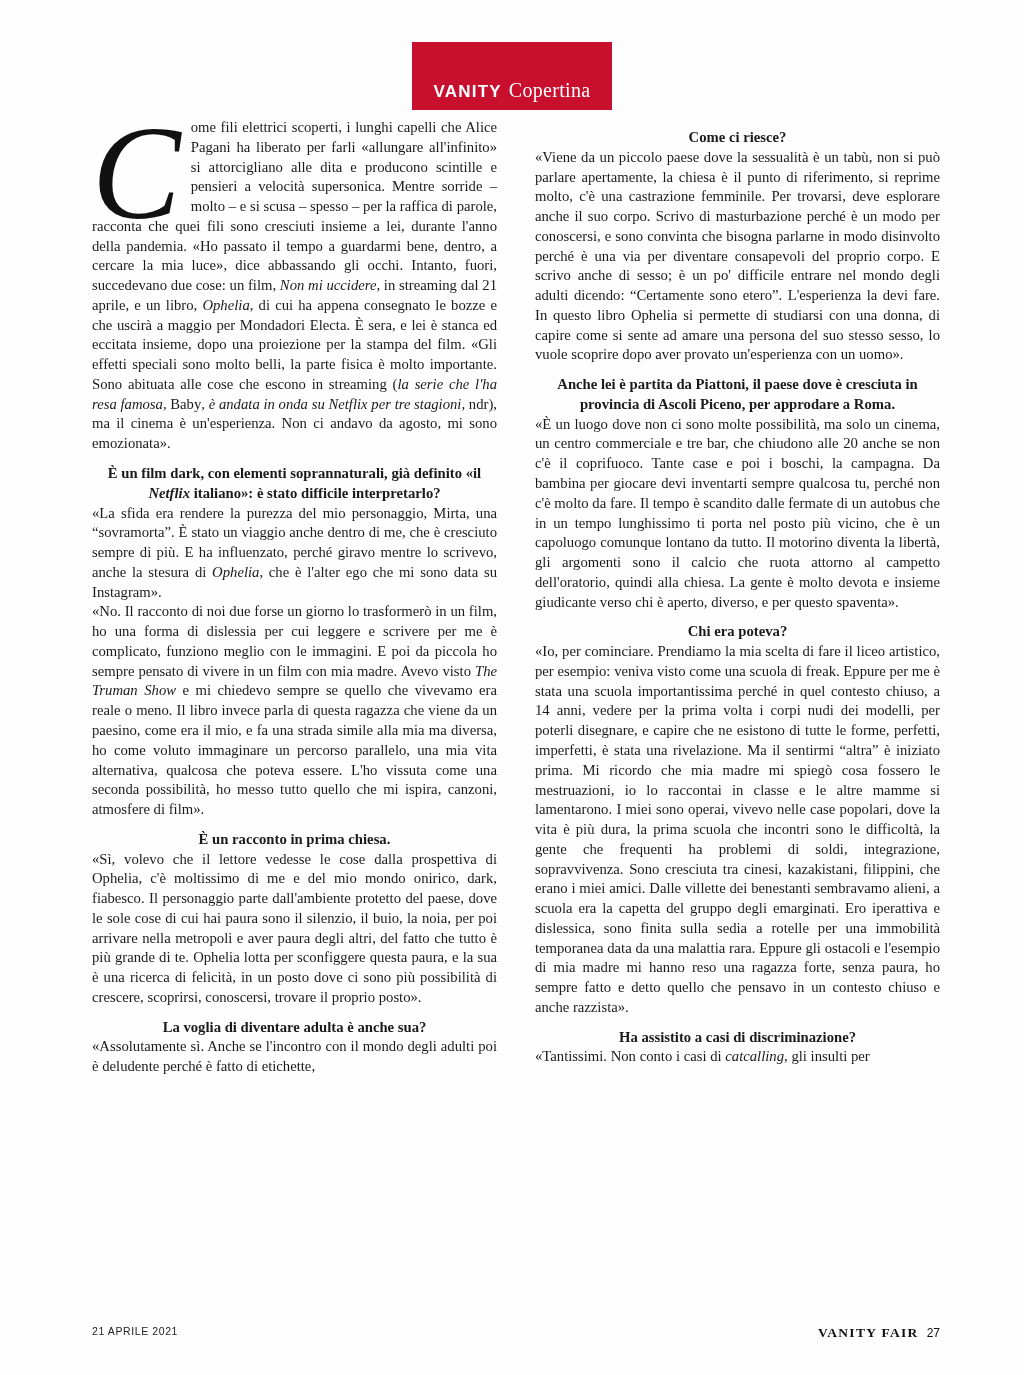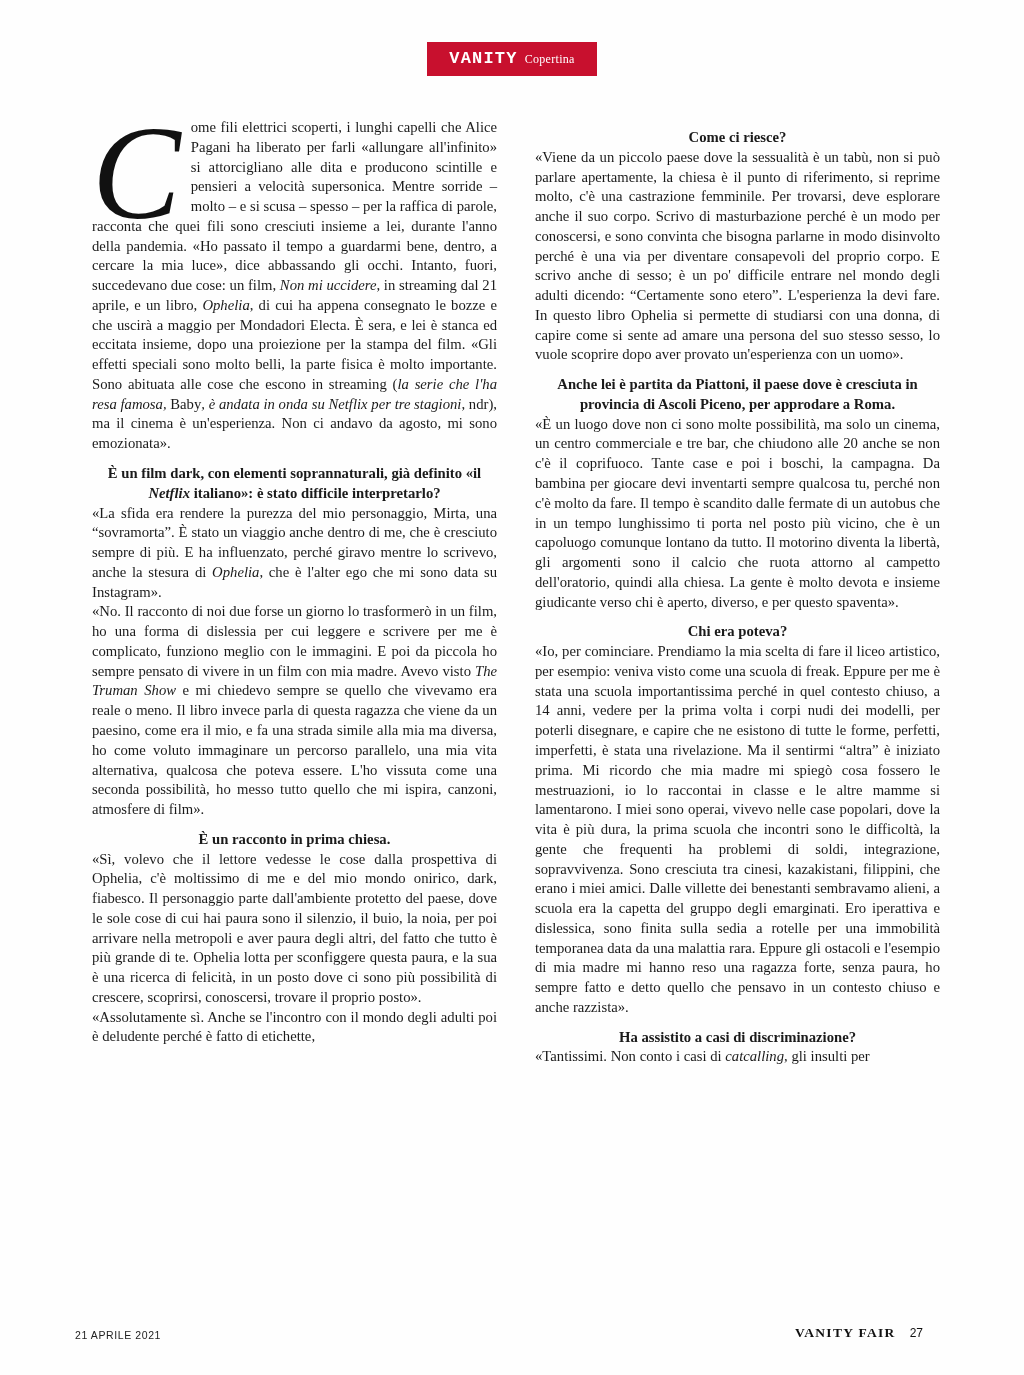--- a/index.html
+++ b/index.html
@@ -33,29 +33,30 @@
     background: #c8102e;
     color: #ffffff;
     padding: 7px 22px 8px 22px;
     display: flex;
     align-items: baseline;
     gap: 7px;
     min-width: 120px;
     justify-content: center;
   }
   .badge .vanity {
-    font-family: Liberation Mono, monospace;
+    font-family: Liberation Sans, sans-serif;
     font-weight: bold;
     font-size: 17px;
     letter-spacing: 1.2px;
     text-transform: uppercase;
+    margin-top: 33px;
   }
   .badge .section {
     font-family: "Liberation Serif", serif;
-    font-size: 12px;
+    font-size: 20px;
     letter-spacing: 0.3px;
   }
   
   .columns {
     position: absolute;
     top: 118px;
     left: 92px;
     width: 848px;
     height: 1175px;
     display: flex;
@@ -94,39 +95,38 @@
     line-height: 0.80;
     padding: 0 4px 0 0;
     margin: 2px 6px -10px 0;
     font-style: italic;
     color: #111;
   }
   
   .footer {
     position: absolute;
     bottom: 34px;
-    left: 75px;
+    left: 92px;
     width: 848px;
     display: flex;
     justify-content: space-between;
-    align-items: flex-end;
+    align-items: flex-start;
     border-top: none;
   }
   .footer-left {
     font-family: "Liberation Sans", sans-serif;
     font-size: 10.5px;
     letter-spacing: 0.6px;
     color: #222;
     text-transform: uppercase;
   }
   .footer-right {
     display: flex;
     align-items: baseline;
-    gap: 14px;
-    margin-top: 10px;
+    gap: 8px;
   }
   .footer-brand {
     font-family: "Liberation Serif", serif;
     font-size: 13.5px;
     letter-spacing: 1.3px;
     font-weight: bold;
     text-transform: uppercase;
     color: #111;
   }
   .footer-page {
@@ -149,20 +149,21 @@
   </div>
 
   <div class="columns">
     <div class="col" id="col-left">
         <p class="dropcap-wrap"><span class="dropcap">C</span>ome fili elettrici scoperti, i lunghi capelli che Alice Pagani ha liberato per farli «allungare all'infinito» si attorcigliano alle dita e producono scintille e pensieri a velocità supersonica. Mentre sorride – molto – e si scusa – spesso – per la raffica di parole, racconta che quei fili sono cresciuti insieme a lei, durante l'anno della pandemia. «Ho passato il tempo a guardarmi bene, dentro, a cercare la mia luce», dice abbassando gli occhi. Intanto, fuori, succedevano due cose: un film, <i>Non mi uccidere</i>, in streaming dal 21 aprile, e un libro, <i>Ophelia</i>, di cui ha appena consegnato le bozze e che uscirà a maggio per Mondadori Electa. È sera, e lei è stanca ed eccitata insieme, dopo una proiezione per la stampa del film. «Gli effetti speciali sono molto belli, la parte fisica è molto importante. Sono abituata alle cose che escono in streaming (<i>la serie che l'ha resa famosa,</i> Baby<i>, è andata in onda su Netflix per tre stagioni</i>, ndr), ma il cinema è un'esperienza. Non ci andavo da agosto, mi sono emozionata».</p>
         <p class="q">È un film dark, con elementi soprannaturali, già definito «il <i>Netflix</i> italiano»: è stato difficile interpretarlo?</p>
         <p>«La sfida era rendere la purezza del mio personaggio, Mirta, una “sovramorta”. È stato un viaggio anche dentro di me, che è cresciuto sempre di più. E ha influenzato, perché giravo mentre lo scrivevo, anche la stesura di <i>Ophelia</i>, che è l'alter ego che mi sono data su Instagram».</p>
         <p>«No. Il racconto di noi due forse un giorno lo trasformerò in un film, ho una forma di dislessia per cui leggere e scrivere per me è complicato, funziono meglio con le immagini. E poi da piccola ho sempre pensato di vivere in un film con mia madre. Avevo visto <i>The Truman Show</i> e mi chiedevo sempre se quello che vivevamo era reale o meno. Il libro invece parla di questa ragazza che viene da un paesino, come era il mio, e fa una strada simile alla mia ma diversa, ho come voluto immaginare un percorso parallelo, una mia vita alternativa, qualcosa che poteva essere. L'ho vissuta come una seconda possibilità, ho messo tutto quello che mi ispira, canzoni, atmosfere di film».</p>
         <p class="q">È un racconto in prima chiesa.</p>
         <p>«Sì, volevo che il lettore vedesse le cose dalla prospettiva di Ophelia, c'è moltissimo di me e del mio mondo onirico, dark, fiabesco. Il personaggio parte dall'ambiente protetto del paese, dove le sole cose di cui hai paura sono il silenzio, il buio, la noia, per poi arrivare nella metropoli e aver paura degli altri, del fatto che tutto è più grande di te. Ophelia lotta per sconfiggere questa paura, e la sua è una ricerca di felicità, in un posto dove ci sono più possibilità di crescere, scoprirsi, conoscersi, trovare il proprio posto».</p>
+        <p class="q">La voglia di diventare adulta è anche sua?</p>
         <p>«Assolutamente sì. Anche se l'incontro con il mondo degli adulti poi è deludente perché è fatto di etichette,</p>
       </div>
     <div class="col" id="col-right">
         <p class="q">Come ci riesce?</p>
         <p>«Viene da un piccolo paese dove la sessualità è un tabù, non si può parlare apertamente, la chiesa è il punto di riferimento, si reprime molto, c'è una castrazione femminile. Per trovarsi, deve esplorare anche il suo corpo. Scrivo di masturbazione perché è un modo per conoscersi, e sono convinta che bisogna parlarne in modo disinvolto perché è una via per diventare consapevoli del proprio corpo. E scrivo anche di sesso; è un po' difficile entrare nel mondo degli adulti dicendo: “Certamente sono etero”. L'esperienza la devi fare. In questo libro Ophelia si permette di studiarsi con una donna, di capire come si sente ad amare una persona del suo stesso sesso, lo vuole scoprire dopo aver provato un'esperienza con un uomo».</p>
         <p class="q">Anche lei è partita da Piattoni, il paese dove è cresciuta in provincia di Ascoli Piceno, per approdare a Roma.</p>
         <p>«È un luogo dove non ci sono molte possibilità, ma solo un cinema, un centro commerciale e tre bar, che chiudono alle 20 anche se non c'è il coprifuoco. Tante case e poi i boschi, la campagna. Da bambina per giocare devi inventarti sempre qualcosa tu, perché non c'è molto da fare. Il tempo è scandito dalle fermate di un autobus che in un tempo lunghissimo ti porta nel posto più vicino, che è un capoluogo comunque lontano da tutto. Il motorino diventa la libertà, gli argomenti sono il calcio che ruota attorno al campetto dell'oratorio, quindi alla chiesa. La gente è molto devota e insieme giudicante verso chi è aperto, diverso, e per questo spaventa».</p>
         <p class="q">Chi era poteva?</p>
         <p>«Io, per cominciare. Prendiamo la mia scelta di fare il liceo artistico, per esempio: veniva visto come una scuola di freak. Eppure per me è stata una scuola importantissima perché in quel contesto chiuso, a 14 anni, vedere per la prima volta i corpi nudi dei modelli, per poterli disegnare, e capire che ne esistono di tutte le forme, perfetti, imperfetti, è stata una rivelazione. Ma il sentirmi “altra” è iniziato prima. Mi ricordo che mia madre mi spiegò cosa fossero le mestruazioni, io lo raccontai in classe e le altre mamme si lamentarono. I miei sono operai, vivevo nelle case popolari, dove la vita è più dura, la prima scuola che incontri sono le difficoltà, la gente che frequenti ha problemi di soldi, integrazione, sopravvivenza. Sono cresciuta tra cinesi, kazakistani, filippini, che erano i miei amici. Dalle villette dei benestanti sembravamo alieni, a scuola era la capetta del gruppo degli emarginati. Ero iperattiva e dislessica, sono finita sulla sedia a rotelle per una immobilità temporanea data da una malattia rara. Eppure gli ostacoli e l'esempio di mia madre mi hanno reso una ragazza forte, senza paura, ho sempre fatto e detto quello che pensavo in un contesto chiuso e anche razzista».</p>
         <p class="q">Ha assistito a casi di discriminazione?</p>

